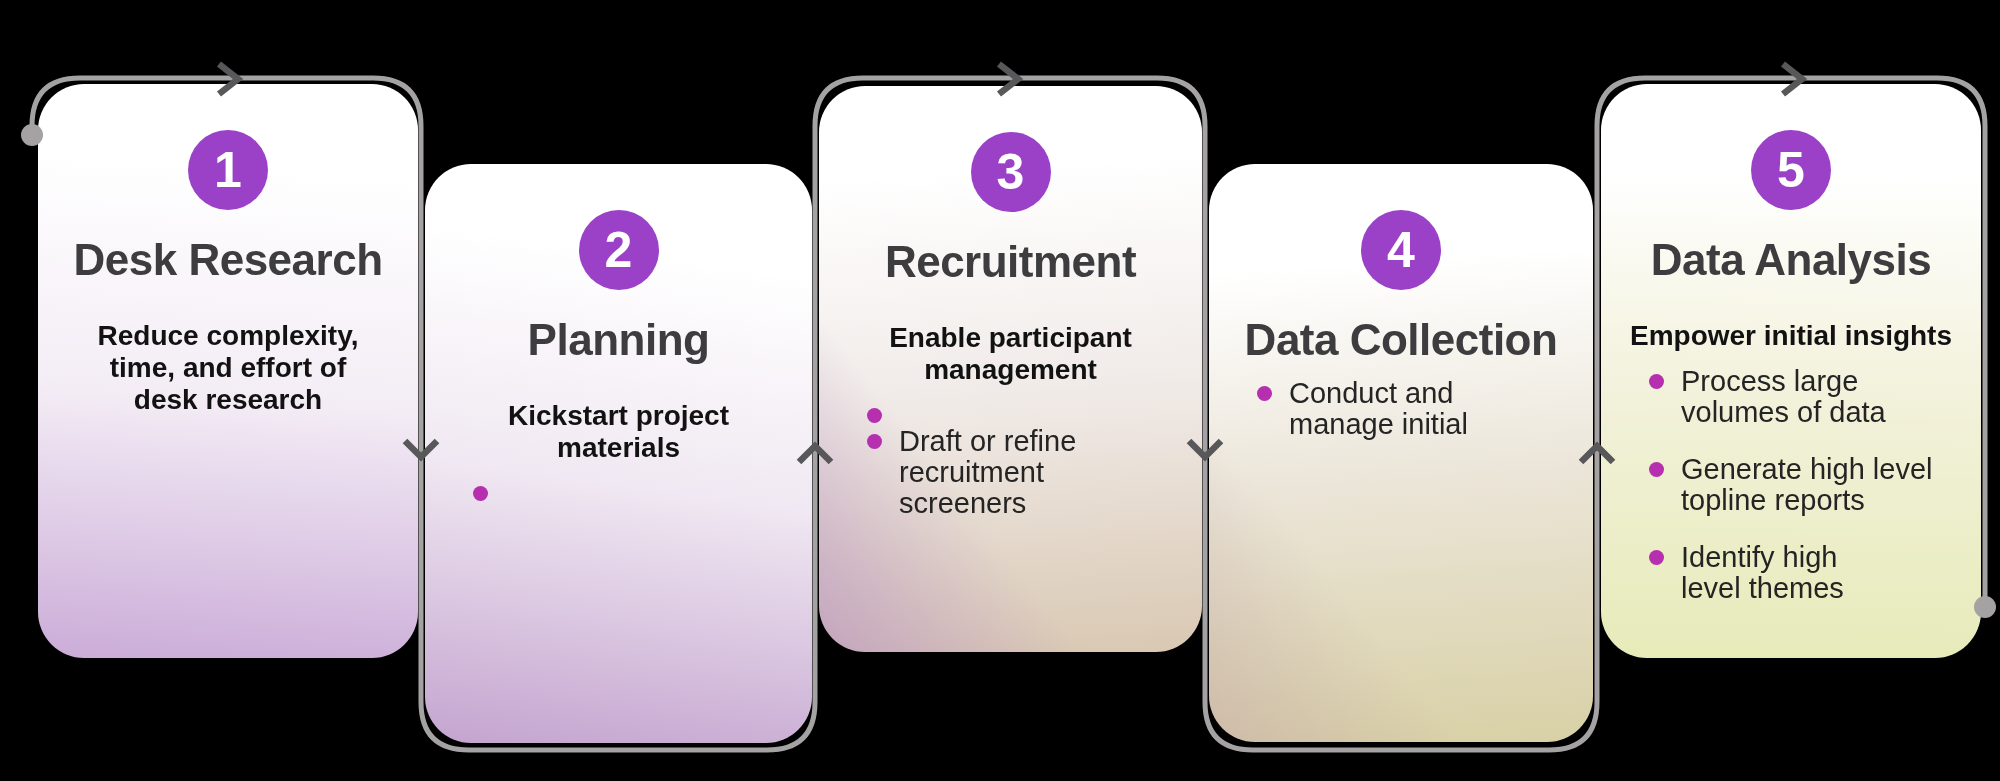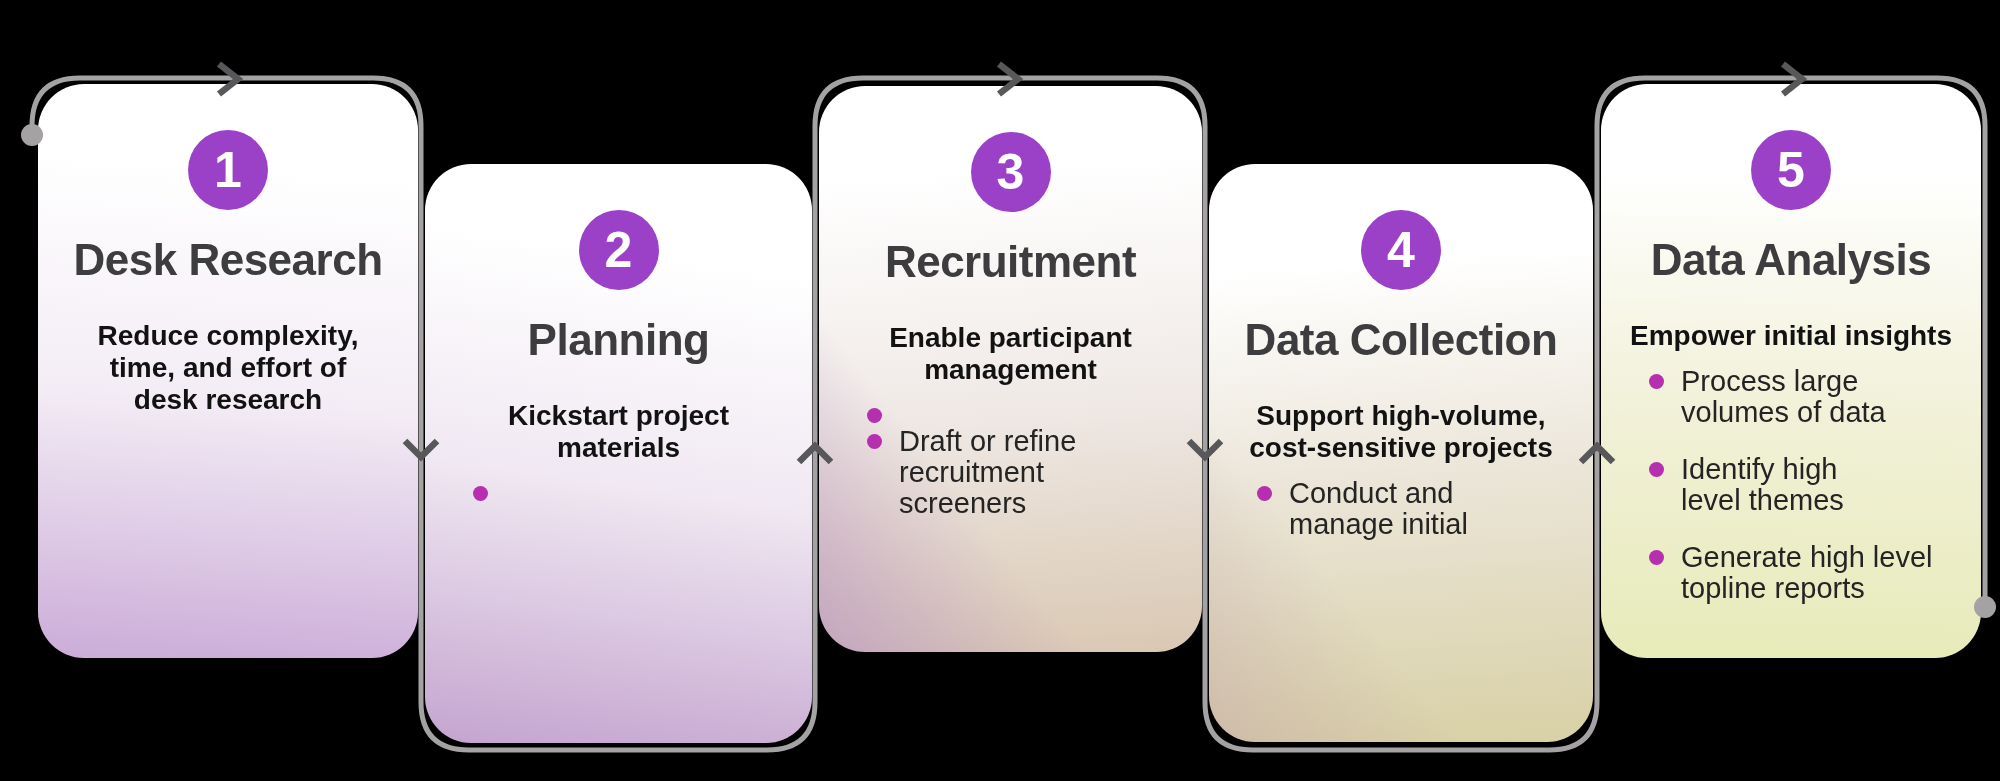--- a/index.html
+++ b/index.html
@@ -154,33 +154,31 @@
       <ul class="bullets">
         <li><span class="b-dot"></span></li>
         <li><span class="b-dot"></span><span class="b-text">Draft or refine
 recruitment
 screeners</span></li>
       </ul>
     </div>
     <div class="card card4">
       <div class="num">4</div>
       <h2 class="title">Data Collection</h2>
-      <p class="subtitle">Support high-volume,
-cost-sensitive projects</p>
       <ul class="bullets">
         <li><span class="b-dot"></span><span class="b-text">Conduct and
 manage initial</span></li>
       </ul>
     </div>
     <div class="card card5">
       <div class="num">5</div>
       <h2 class="title">Data Analysis</h2>
       <p class="subtitle">Empower initial insights</p>
       <ul class="bullets">
         <li><span class="b-dot"></span><span class="b-text">Process large
 volumes of data</span></li>
+        <li><span class="b-dot"></span><span class="b-text">Generate high level
+topline reports</span></li>
         <li><span class="b-dot"></span><span class="b-text">Identify high
 level themes</span></li>
-        <li><span class="b-dot"></span><span class="b-text">Generate high level
-topline reports</span></li>
       </ul>
     </div>
   </div>
 
 </body></html>

